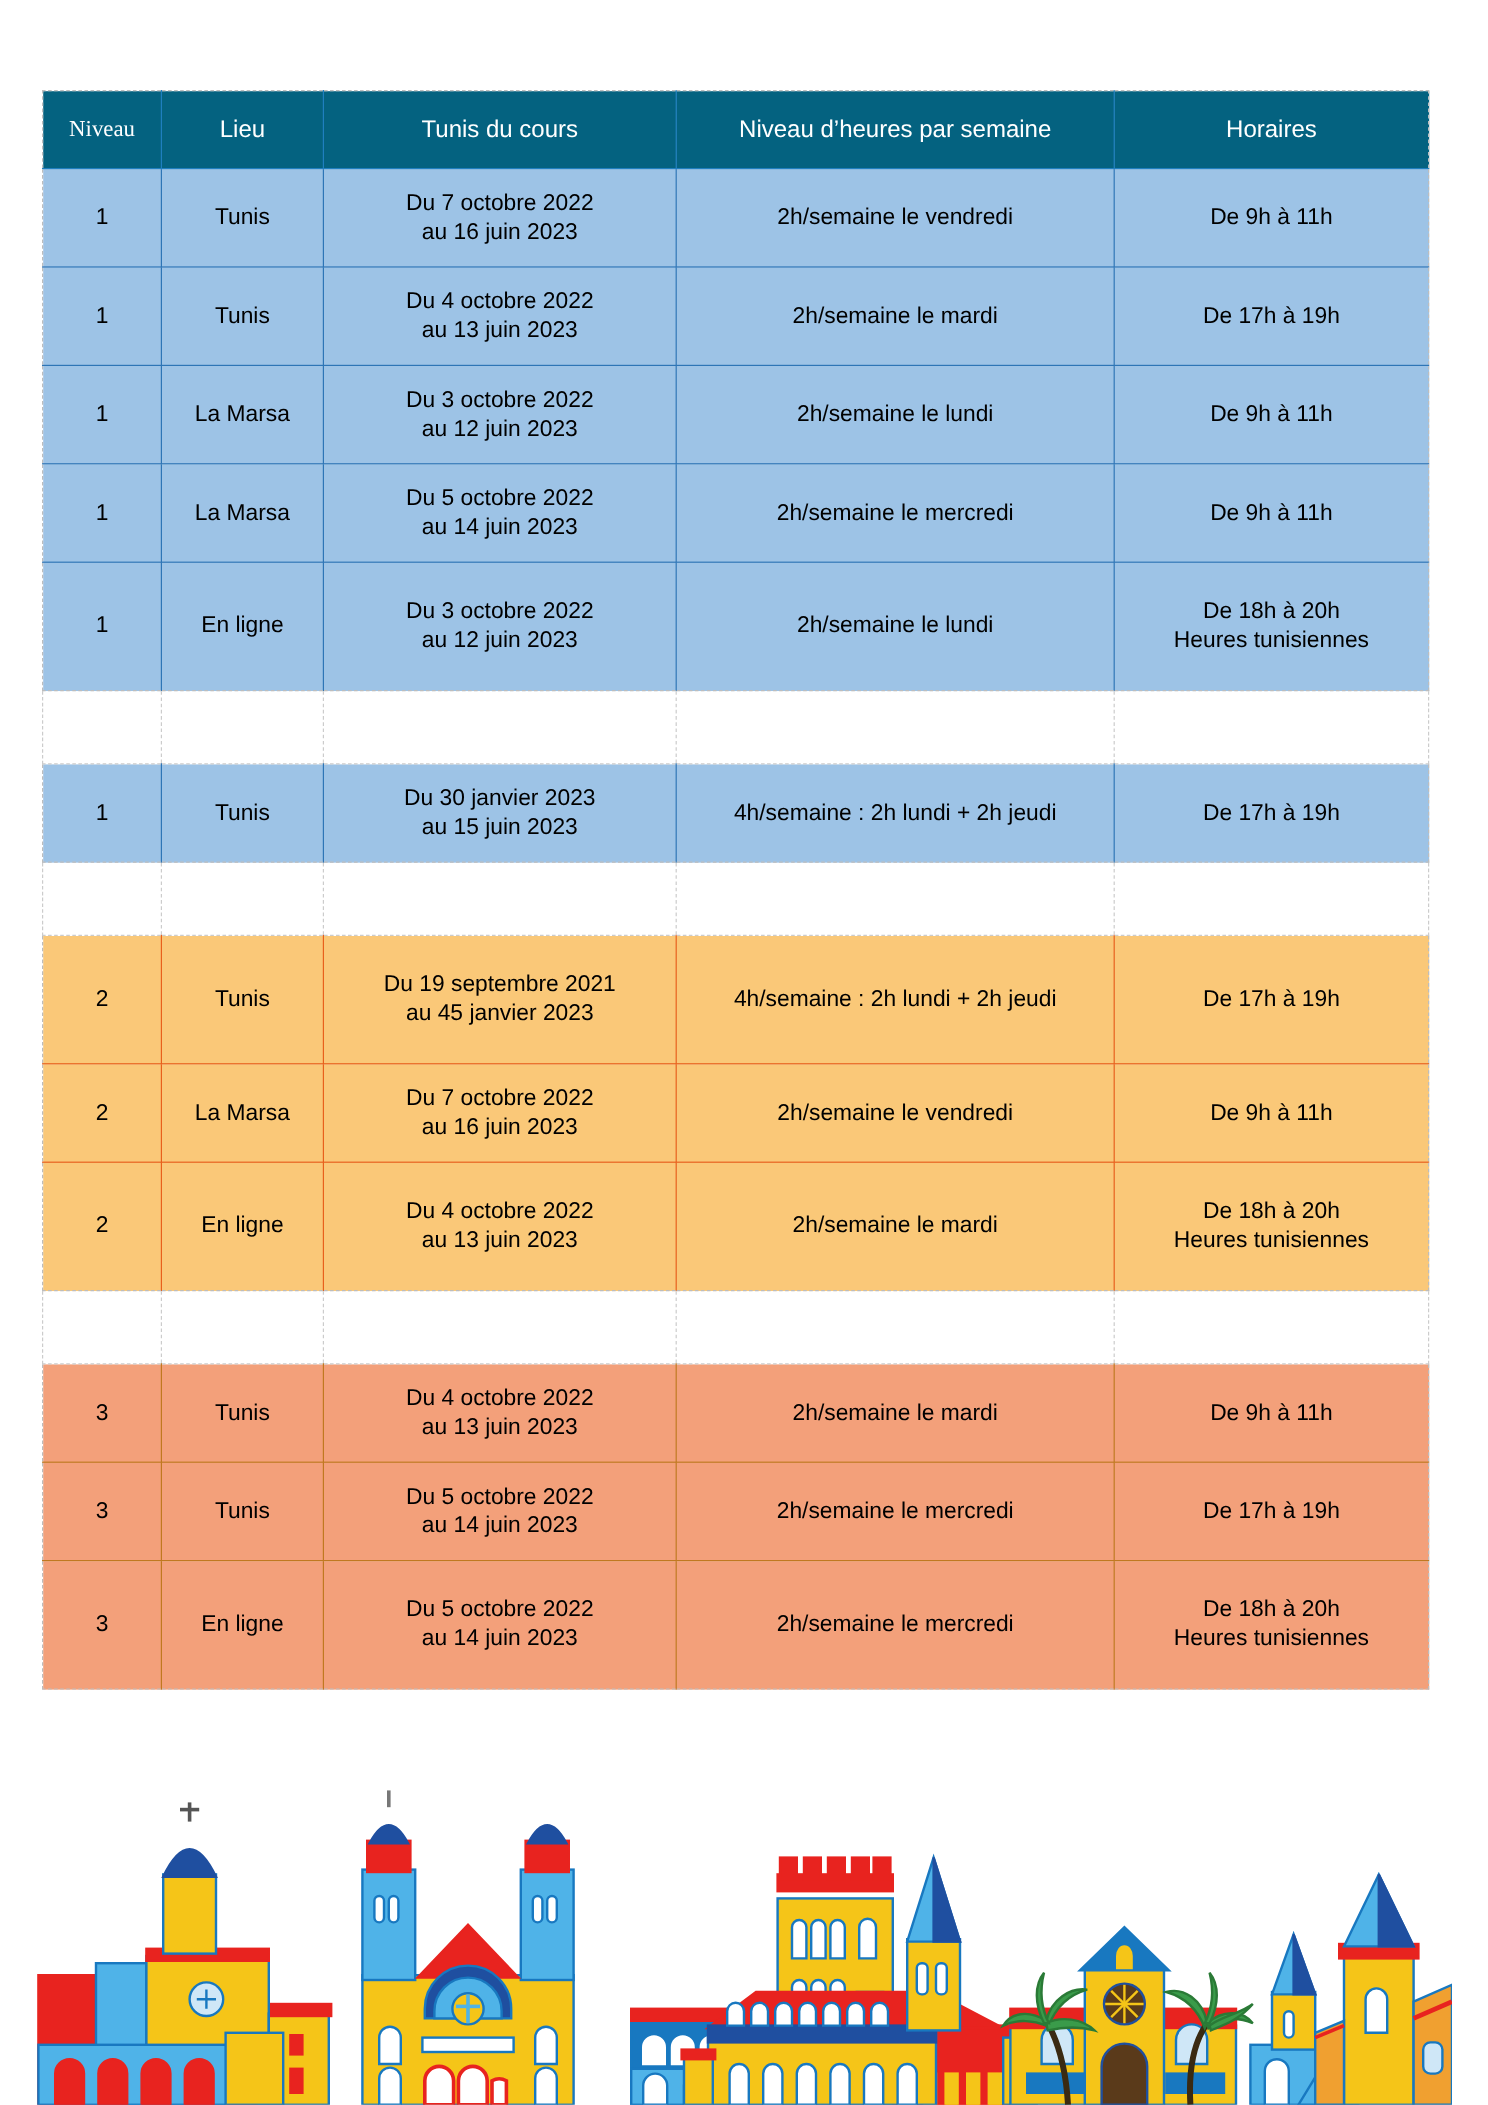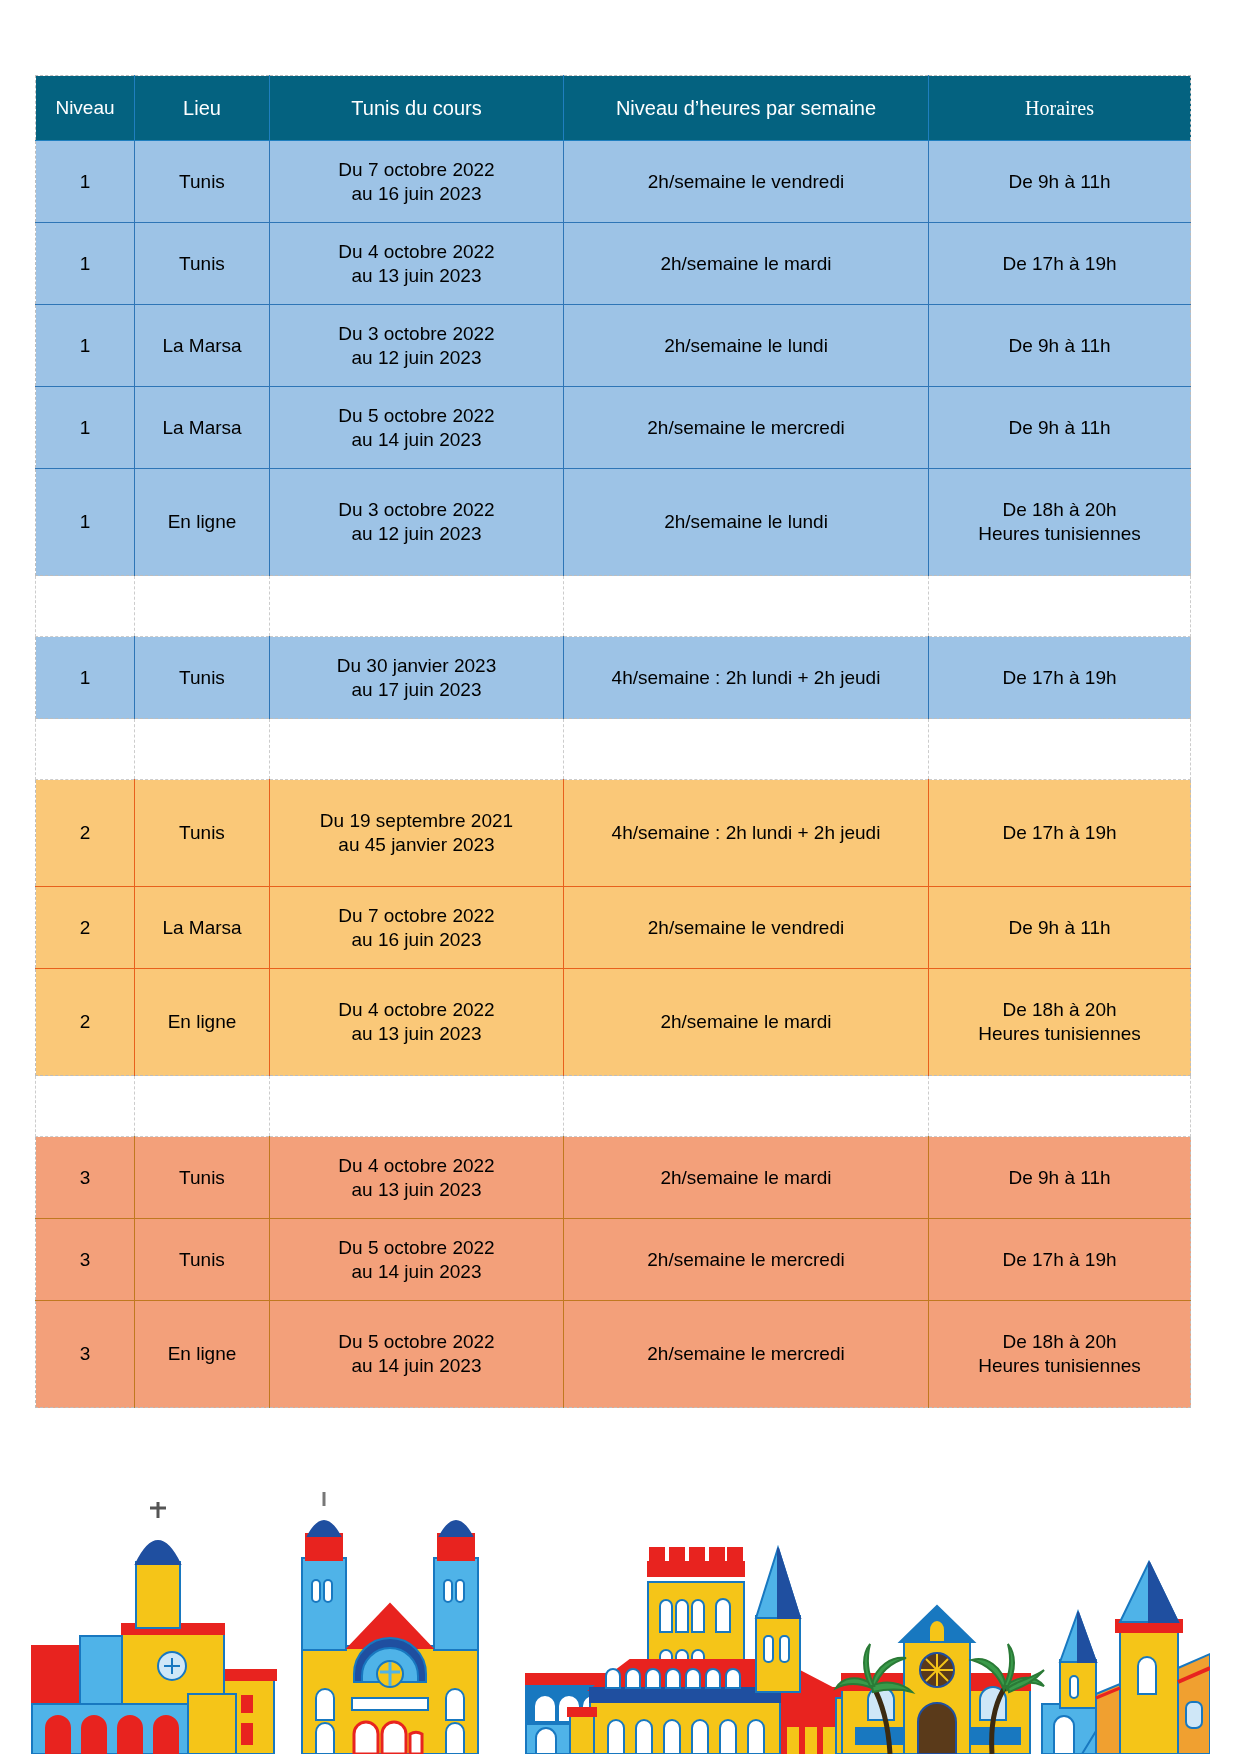--- a/index.html
+++ b/index.html
@@ -49,22 +49,22 @@
   
   thead th {
     background: #046280;
     color: #ffffff;
     font-weight: normal;
     height: 64px;
     border: 1px solid #1f7fbf;
     border-top: 1px dashed #bdbdbd;
     font-size: 20px;
   }
-  thead th.first { border-left: 1px dashed #bdbdbd; }
-  thead th.last  { border-right: 1px dashed #bdbdbd; font-family: Liberation Serif, serif; }
+  thead th.first { border-left: 1px dashed #bdbdbd; font-family: Liberation Serif, serif; }
+  thead th.last  { border-right: 1px dashed #bdbdbd; }
   thead th.col-niveau { font-size: 19px; }
 
   
   tbody td {
     font-size: 19px;
   }
   td .l1 { display: block; }
   td .l2 { display: block; }
 
   
@@ -220,21 +220,21 @@
         <td></td>
         <td></td>
         <td></td>
       </tr>
 
       <tr class="lv1 h-std first-of-block last-of-block">
         <td class="edge-l">1</td>
         <td>Tunis</td>
         <td>
             <span class="l1">Du 30 janvier 2023</span>
-            <span class="l2">au 17 juin 2023</span>
+            <span class="l2">au 15 juin 2023</span>
           </td>
         <td>4h/semaine : 2h lundi + 2h jeudi</td>
         <td class="edge-r">
             <span class="l1">De 17h à 19h</span>
             <span class="l2"></span>
           </td>
       </tr>
 
       <tr class="spacer">
         <td></td>

